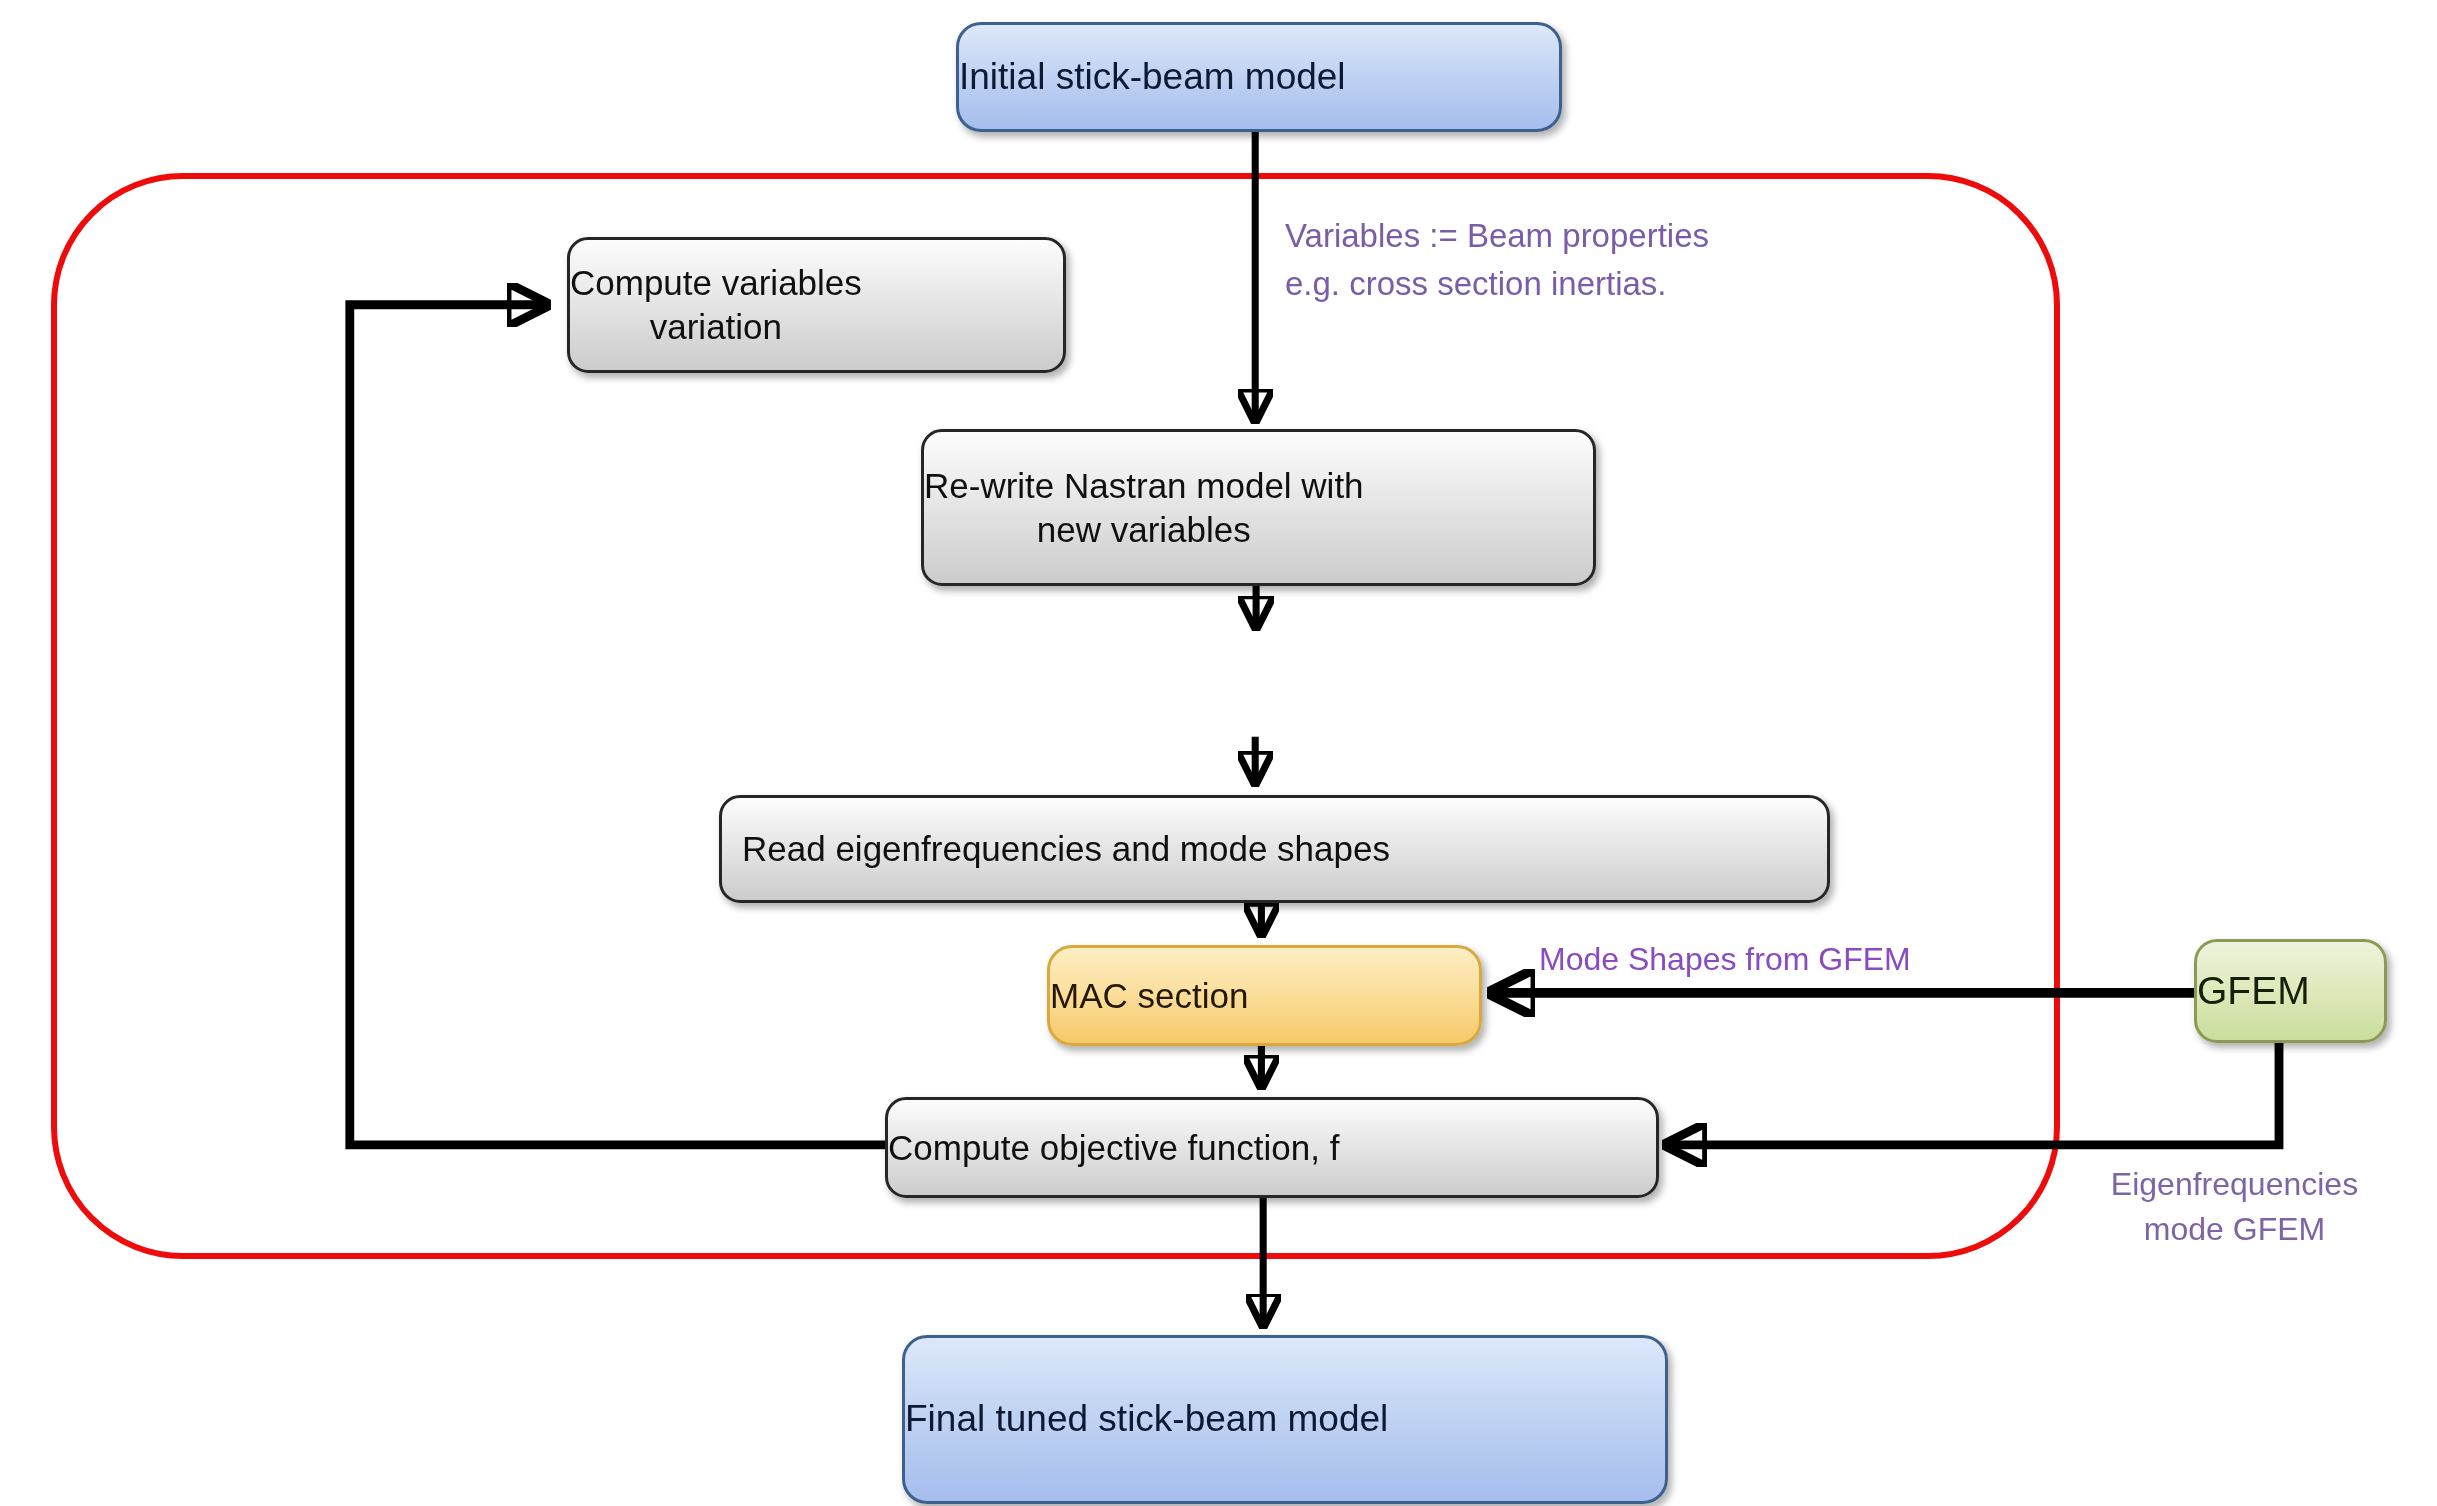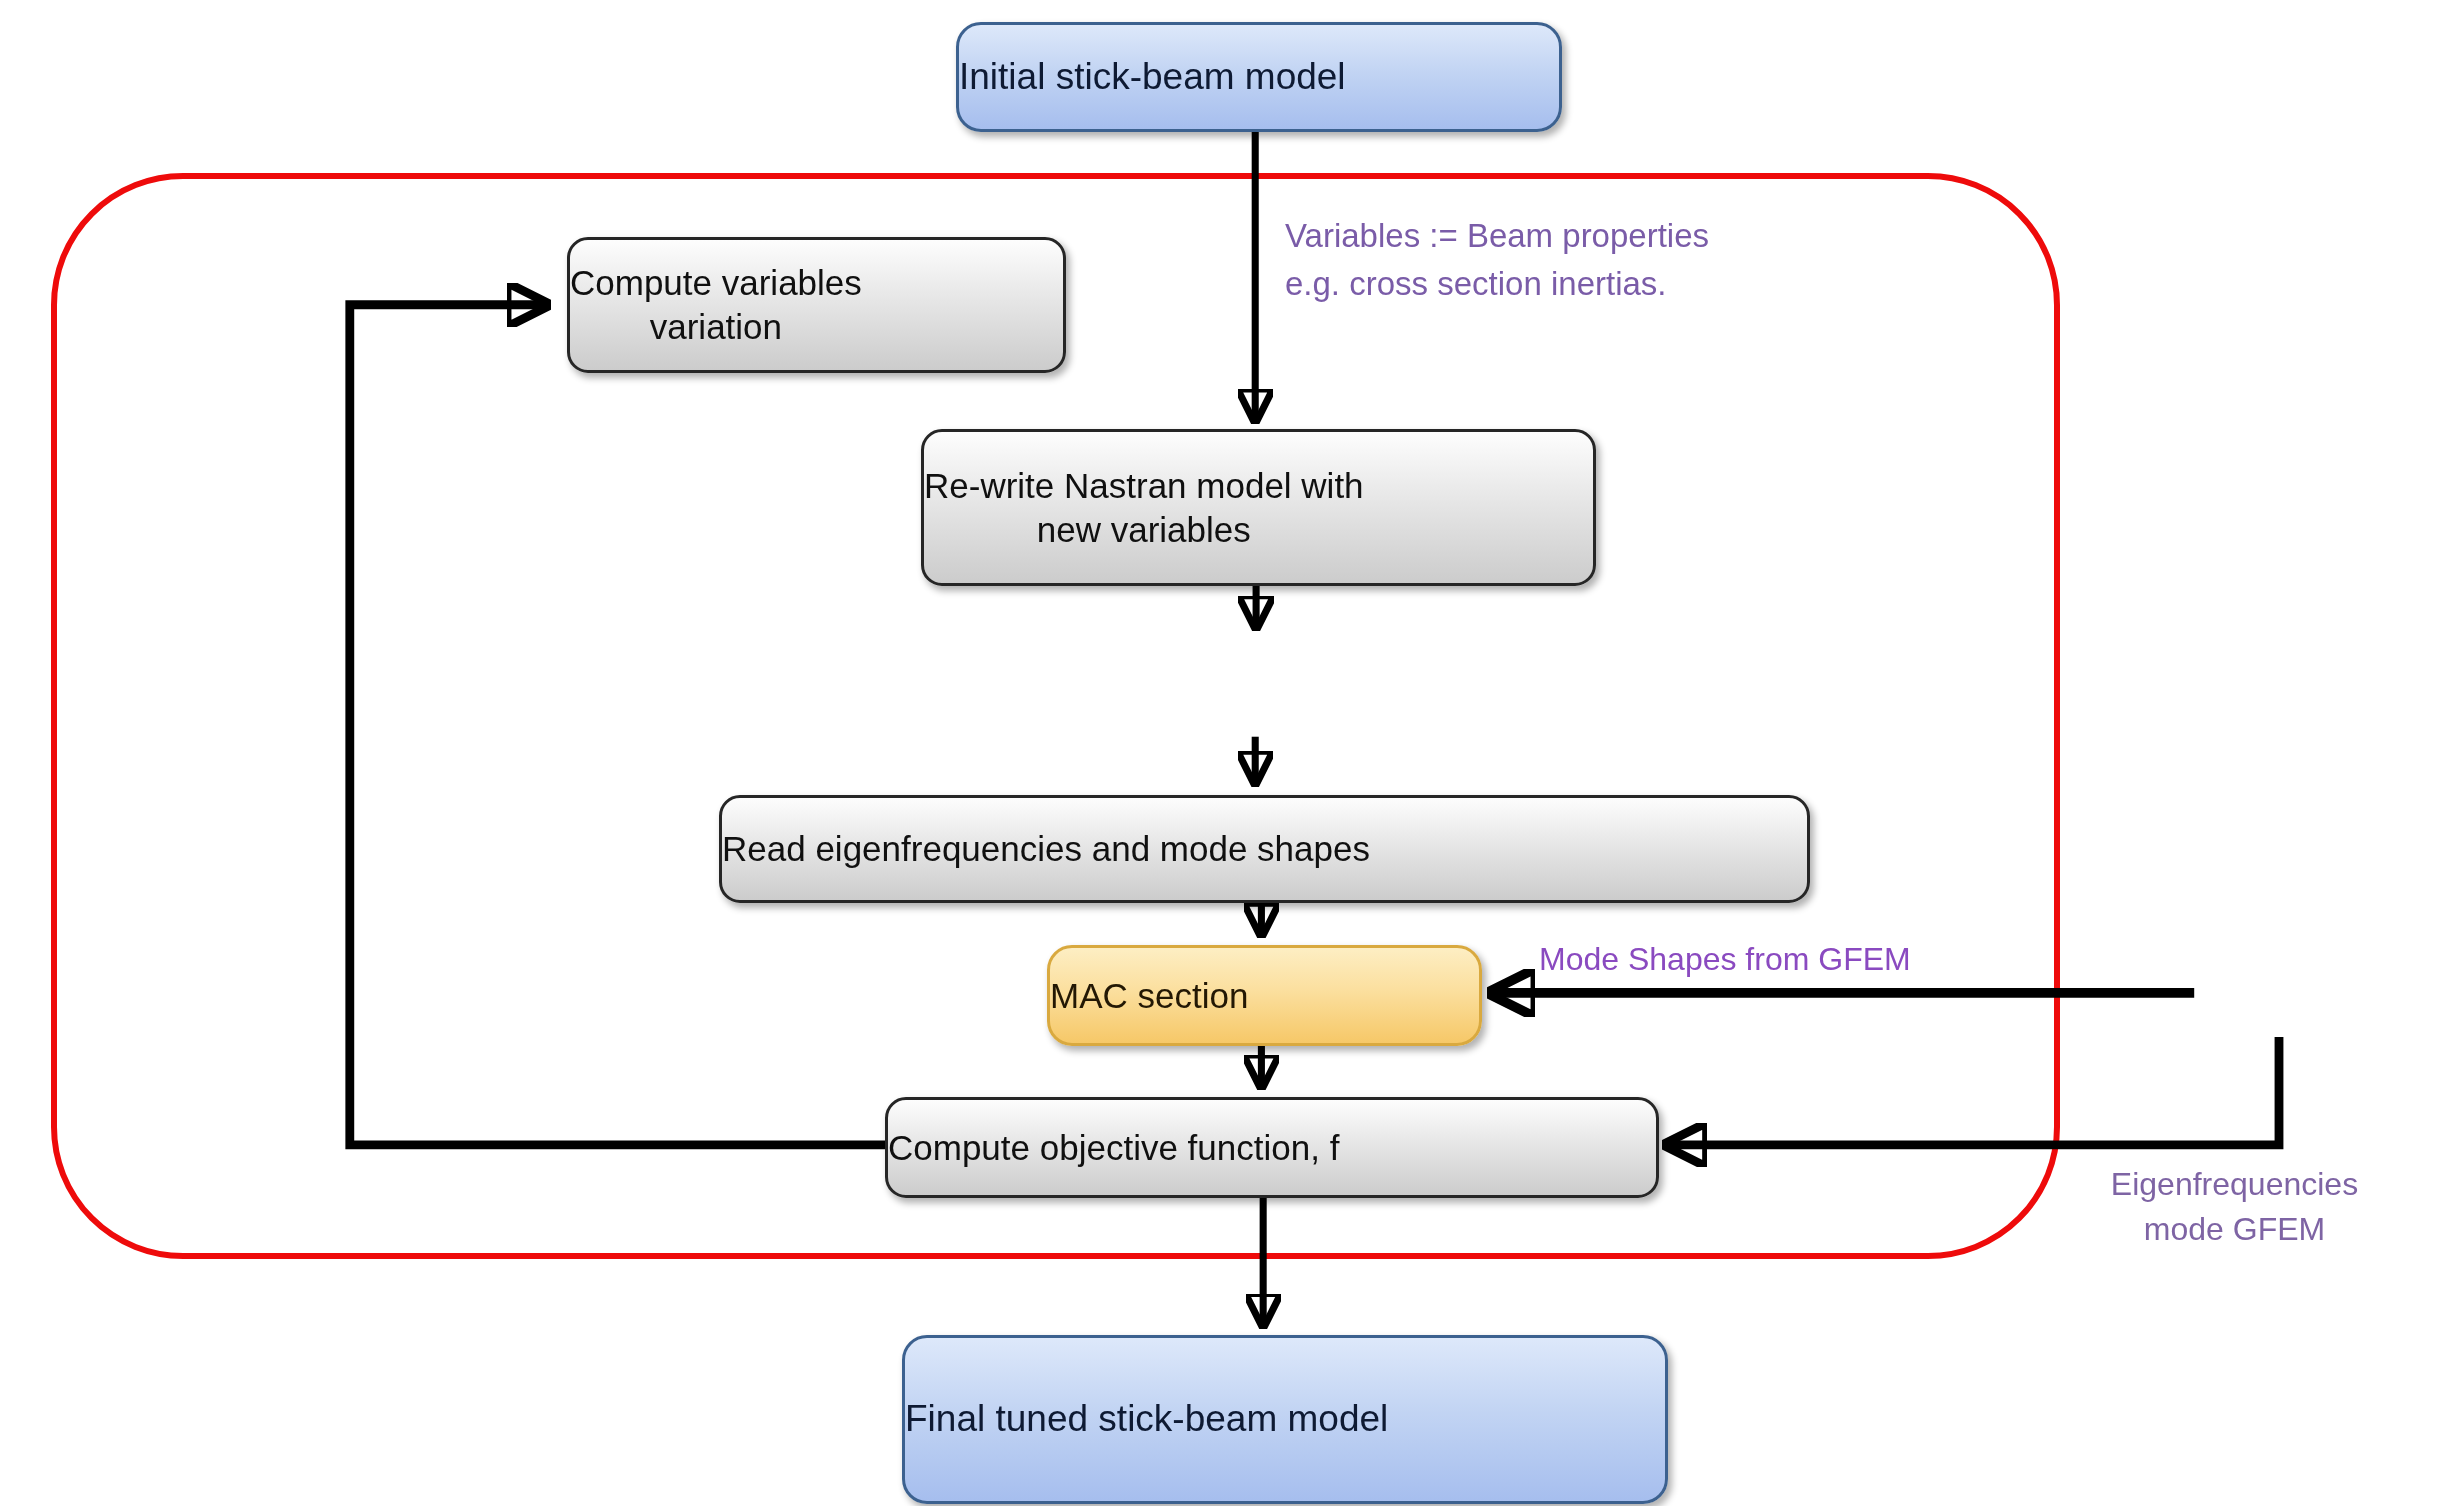--- a/index.html
+++ b/index.html
@@ -75,21 +75,21 @@
   }
   .note.variables{left:1285px;top:212px;color:var(--purple-a);font-size:33px;}
   .note.modeshapes{left:1539px;top:936px;color:var(--purple-b);}
   .note.eigen{left:2071px;top:1162px;width:327px;text-align:center;color:var(--purple-c);line-height:1.4;}
 
   
   .n-initial     {left:956px;top:22px;  width:600px; height:104px;font-size:37px;}
   .n-computevars {left:556px; top:237px; width:493px; height:130px;font-size:35px;margin-left:11px;}
   .n-rewrite     {left:921px;top:429px; width:669px; height:151px;font-size:35px;}
   .n-runsol      {left:950px;top:638px; width:609px; height:99px;font-size:35px;}
-  .n-readeigen   {left:719px; top:795px; width:1085px;height:102px;font-size:35px;}
+  .n-readeigen   {left:719px; top:795px; width:1085px;height:102px;font-size:35px;padding-left:20px;}
   .n-mac         {left:1047px;top:945px;width:429px; height:95px;font-size:35px;}
   .n-computeobj  {left:885px;top:1097px;width:768px; height:95px;font-size:35px;}
   .n-gfem        {left:2194px;top:939px;width:187px; height:98px;font-size:39px;}
   .n-final       {left:902px;top:1335px;width:760px; height:163px;font-size:37px;}
 </style>
 </head>
 <body>
 
 <div class="canvas">
 
@@ -132,20 +132,23 @@
   </div>
 
   <div class="node orange n-mac">
     <span>MAC section</span>
   </div>
 
   <div class="node gray n-computeobj">
     <span>Compute objective function, f</span>
   </div>
 
+  <div class="node green n-gfem">
+    <span>GFEM</span>
+  </div>
 
   <div class="node blue n-final">
     <span>Final tuned stick-beam model</span>
   </div>
 
   <div class="note variables">Variables := Beam properties
 e.g. cross section inertias.</div>
 
   <div class="note modeshapes">Mode Shapes from GFEM</div>
 

